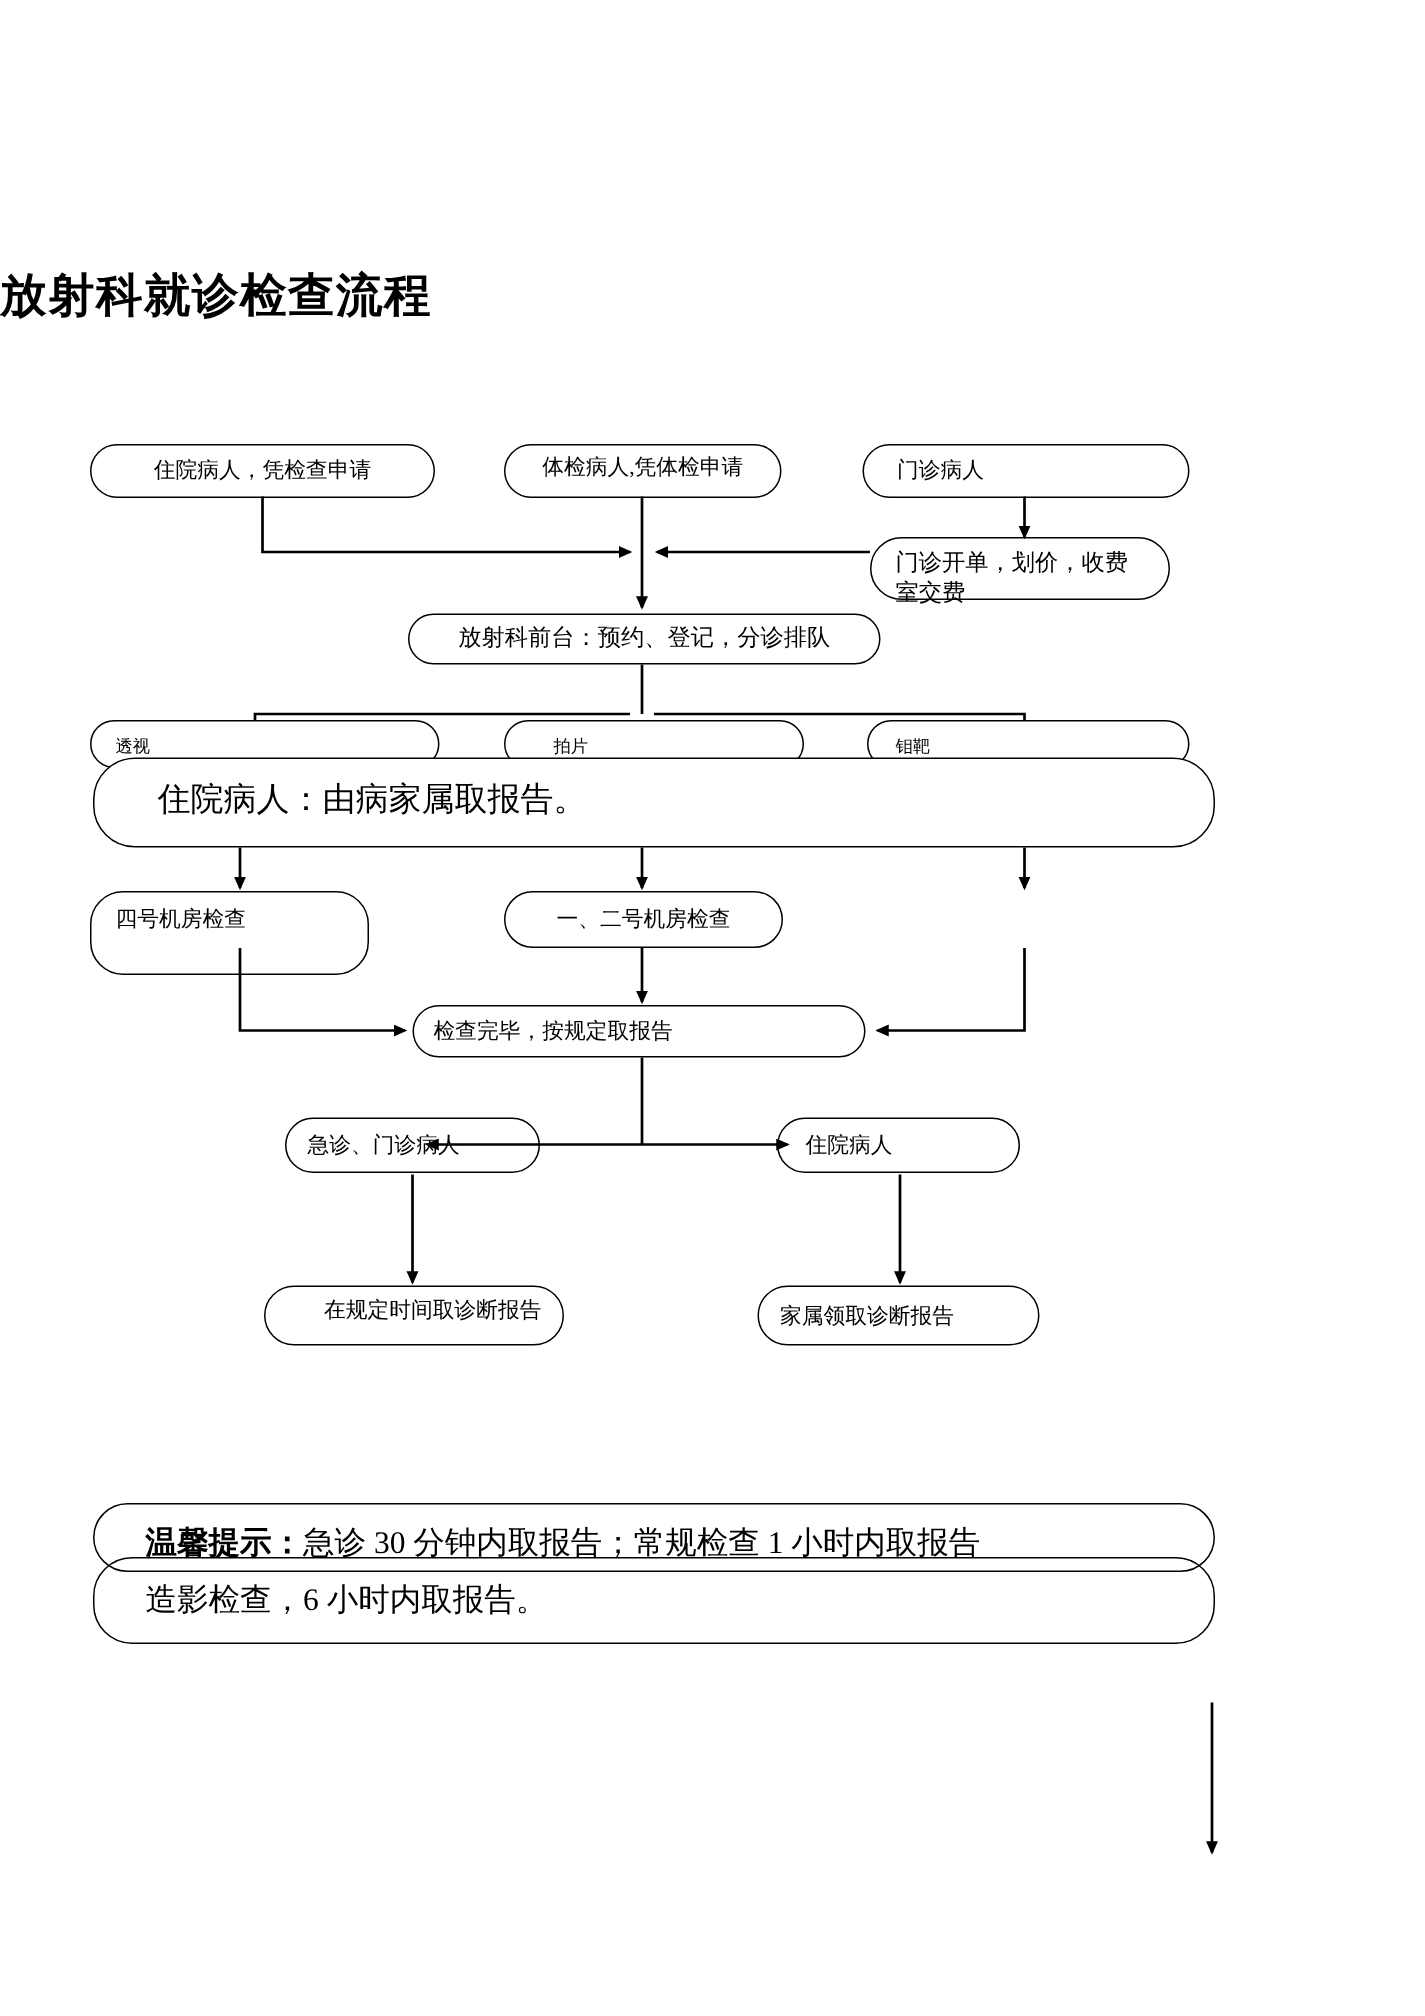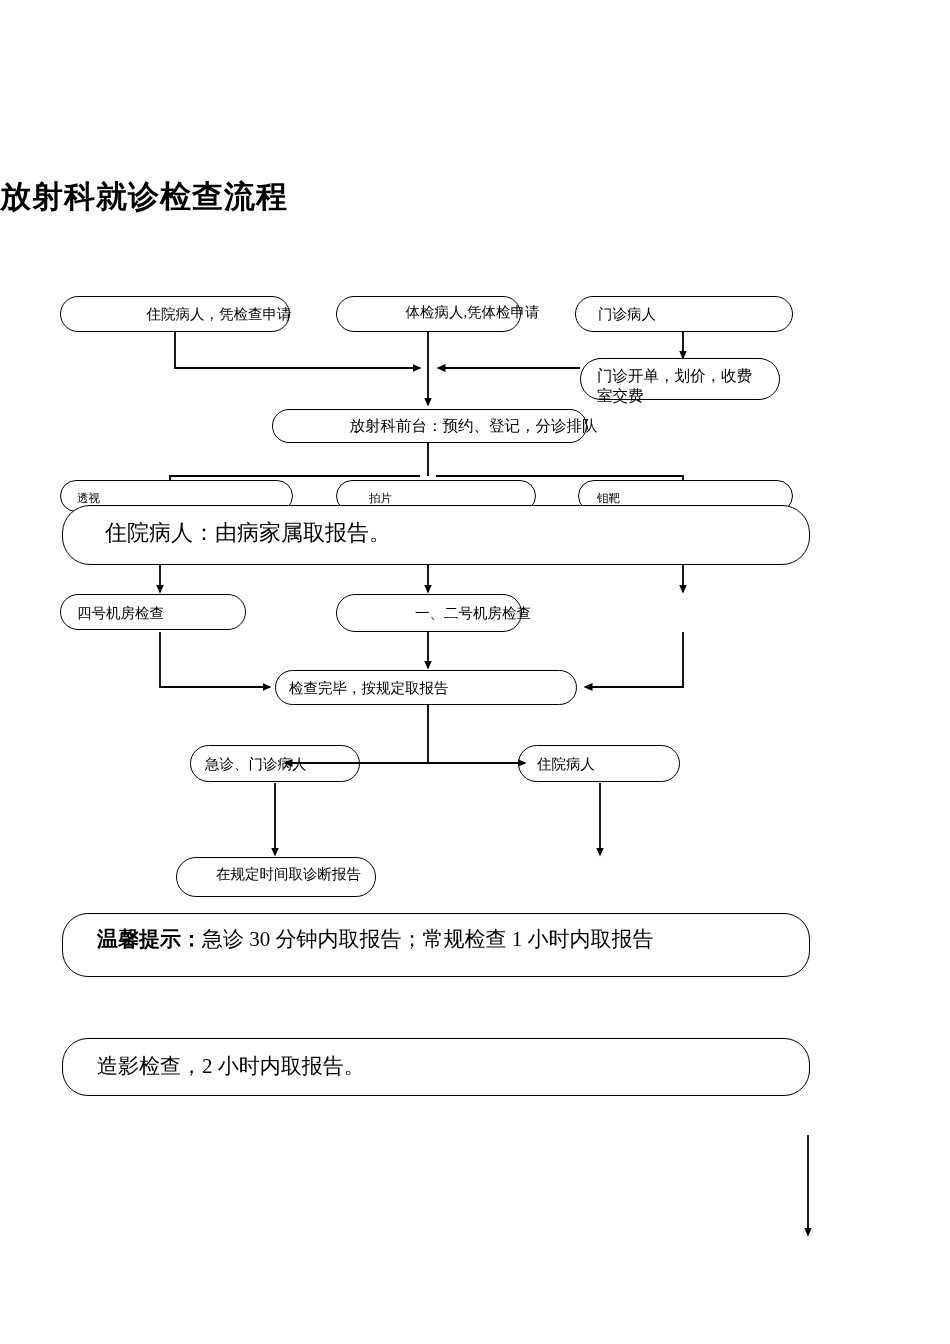--- a/index.html
+++ b/index.html
@@ -52,21 +52,21 @@
     padding: 0 14px;
     box-sizing: border-box;
     display: block;
     line-height: 1.32;
   }
   .n-small .node-label { font-size: 14.5px; }
   .n-mid .node-label { font-size: 15.5px; }
   .n-tiny .node-label { font-size: 11.5px; }
   .n-big .node-label { font-size: 22px; }
   .n-note .node-label { font-size: 21px; }
-  .pad-c { text-align: center; margin-left: 44px; }
+  .pad-c { text-align: center; }
   .pad-l { text-align: left; }
   .overlay-box { background: #ffffff; z-index: 5; }
   .sub-box { z-index: 1; background: #ffffff; }
   .note-strong { font-weight: bold; }
 </style>
 </head>
 <body>
 
 <div id="page">
 
@@ -143,21 +143,21 @@
   </div>
 
   <div class="node n-tiny sub-box" style="left:578px; top:480px; width:215px; height:32px;">
     <span class="node-label pad-l" style="top:10px; padding-left:18px;">钼靶</span>
   </div>
 
   <div class="node n-big overlay-box" style="left:62px; top:505px; width:748px; height:60px; border-radius:28px;">
     <span class="node-label pad-l" style="top:12px; padding-left:42px;">住院病人：由病家属取报告。</span>
   </div>
 
-  <div class="node n-small" style="left:60px; top:594px; width:186px; height:36px;">
+  <div class="node n-small" style="left:60px; top:594px; width:186px; height:56px;">
     <span class="node-label pad-l" style="top:9px; padding-left:16px;">四号机房检查</span>
   </div>
 
   <div class="node n-small" style="left:336px; top:594px; width:186px; height:38px;">
     <span class="node-label pad-c" style="top:9px;">一、二号机房检查</span>
   </div>
 
 
   <div class="node n-small" style="left:275px; top:670px; width:302px; height:35px;">
     <span class="node-label pad-l" style="top:8px; padding-left:13px;">检查完毕，按规定取报告</span>
@@ -168,22 +168,25 @@
   </div>
 
   <div class="node n-small" style="left:518px; top:745px; width:162px; height:37px;">
     <span class="node-label pad-l" style="top:9px; padding-left:18px;">住院病人</span>
   </div>
 
   <div class="node n-small" style="left:176px; top:857px; width:200px; height:40px;">
     <span class="node-label pad-l" style="top:7px; padding-left:16px;text-align:right;">在规定时间取诊断报告</span>
   </div>
 
+  <div class="node n-small" style="left:505px; top:857px; width:188px; height:40px;">
+    <span class="node-label pad-l" style="top:11px; padding-left:14px;">家属领取诊断报告</span>
+  </div>
 
-  <div class="node n-note" style="left:62px; top:913px; width:748px; height:64px; border-radius:26px;">
+  <div class="node n-note" style="left:62px; top:1002px; width:748px; height:46px; border-radius:26px;">
     <span class="node-label pad-l" style="top:12px; padding-left:34px;"><span class="note-strong">温馨提示：</span><span>急诊 30 分钟内取报告；常规检查 1 小时内取报告</span></span>
   </div>
 
   <div class="node n-note" style="left:62px; top:1038px; width:748px; height:58px; border-radius:26px;">
-    <span class="node-label pad-l" style="top:14px; padding-left:34px;"><span class="note-strong"></span><span>造影检查，2 小时内取报告。</span></span>
+    <span class="node-label pad-l" style="top:14px; padding-left:34px;"><span class="note-strong"></span><span>造影检查，6 小时内取报告。</span></span>
   </div>
 
 </div>
 
 </body></html>

